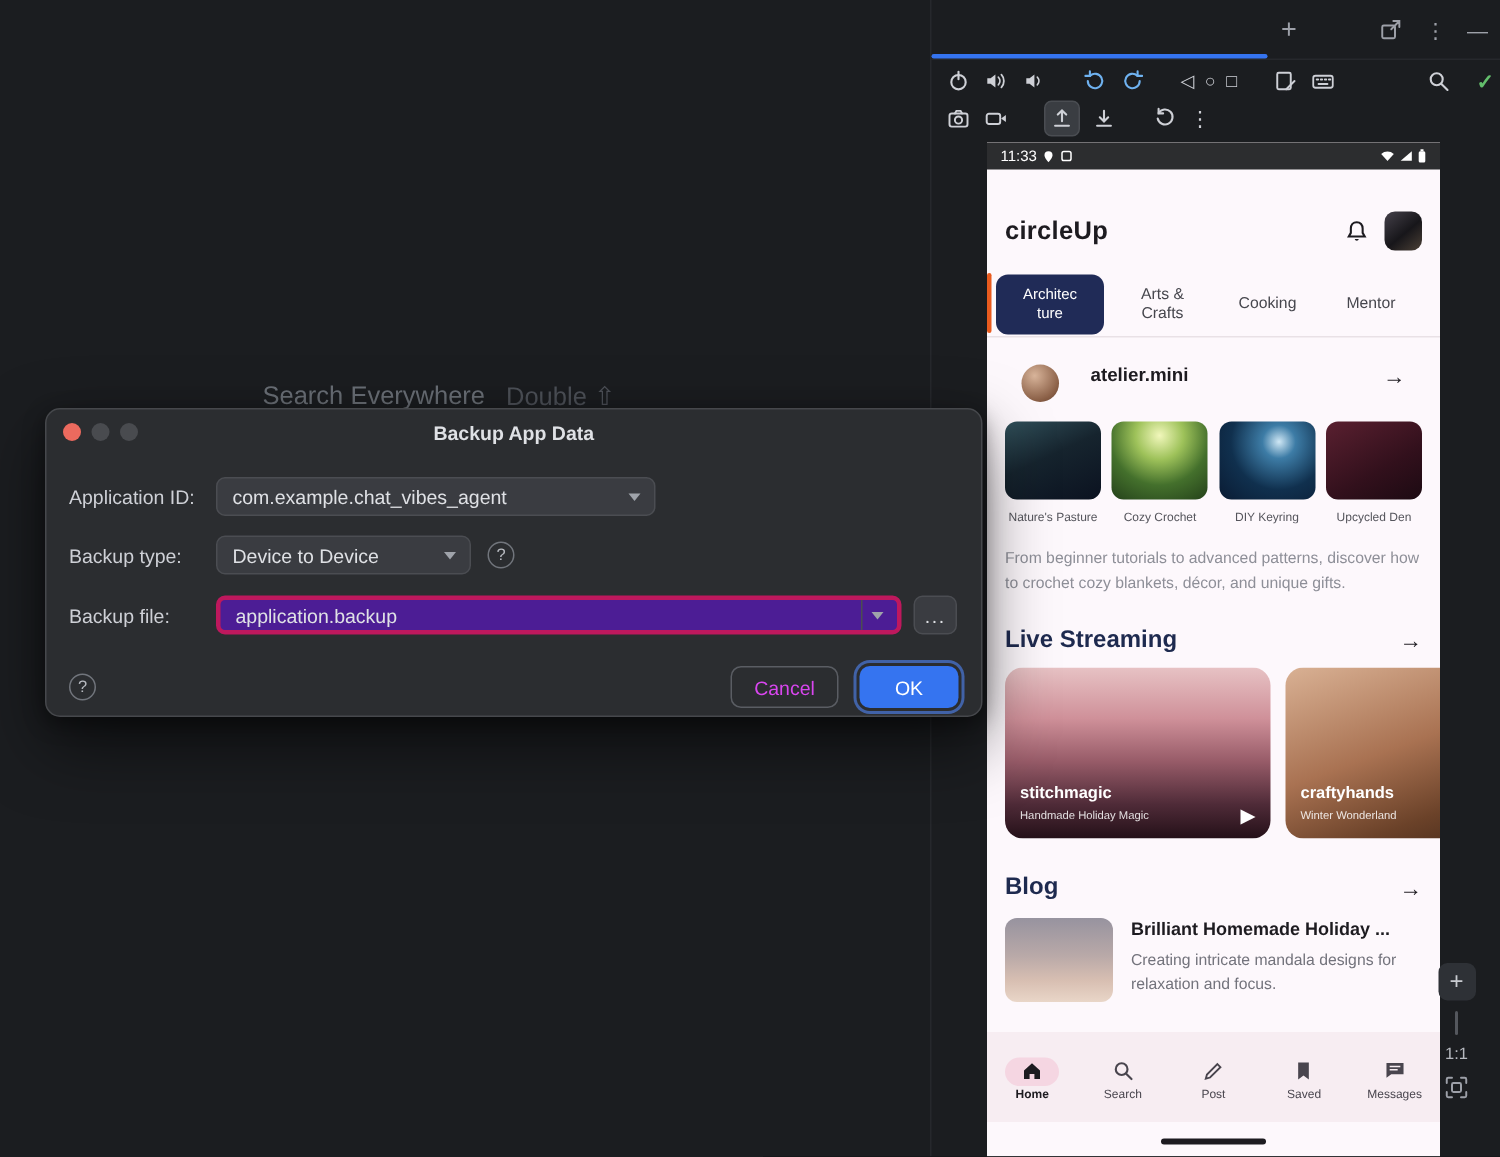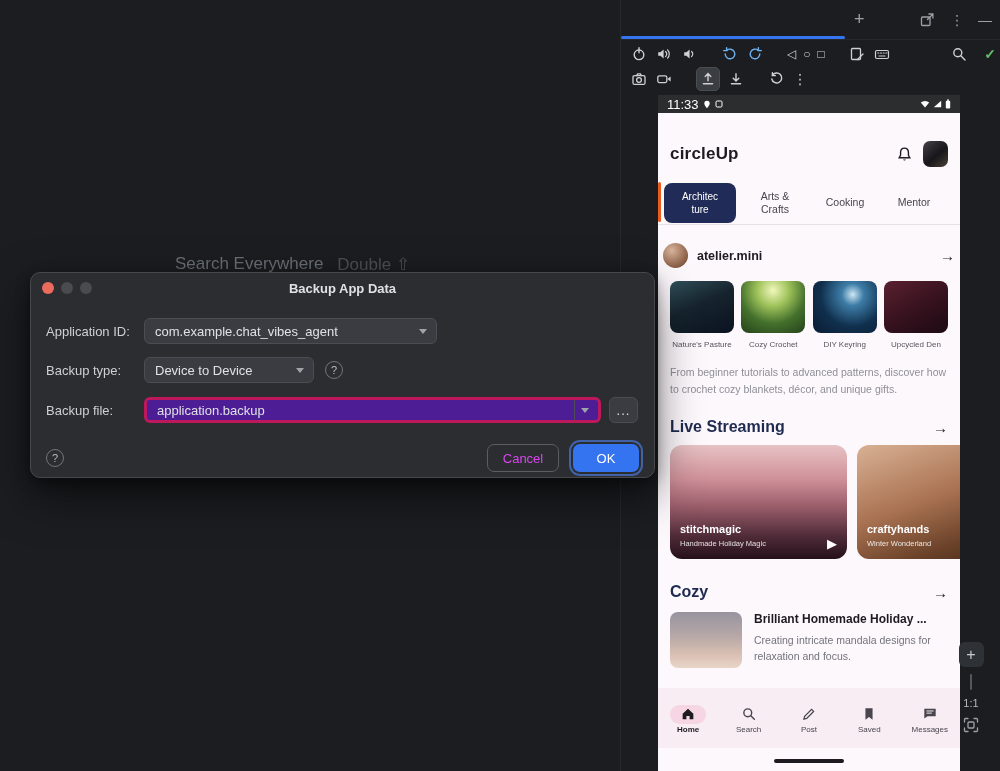--- a/index.html
+++ b/index.html
@@ -35,32 +35,32 @@
   .hl-box{width:24px;height:24px;border-radius:5px;background:#3a3d42;border:1px solid #4a4d52;display:flex;align-items:center;justify-content:center}
 
   
   .zoomctl{position:absolute;left:957px;top:642px;width:28px;display:flex;flex-direction:column;align-items:center;gap:7px;color:#c2c5cb;z-index:3}
   .zbtn{width:25px;height:25px;border-radius:6px;background:#2e3136;display:flex;align-items:center;justify-content:center;font-size:16px;color:#c8cbd0}
   .zslider{width:2px;height:16px;background:#54575d;border-radius:1px}
   .zlabel{font-size:11px;color:#b6b9bf}
 
   
   .phone{position:absolute;left:658px;top:95px;width:302px;height:676px;background:#fdf8fc;overflow:hidden}
-  .statusbar{height:18px;background:#2c2d2f;color:#fff;display:flex;align-items:center;padding:0 9px;font-size:13px;gap:4px}
+  .statusbar{height:18px;background:#2c2d2f;color:#fff;display:flex;align-items:center;padding:0 9px;font-size:10px;gap:4px}
   .sb-right{margin-left:auto;display:flex;gap:3px;align-items:center}
   .app-header{margin:28px 12px 0;display:flex;align-items:center;height:26px}
   .app-title{font-size:17px;font-weight:700;color:#1d1b20;letter-spacing:.2px}
   .bell{margin-left:auto;margin-right:10px}
   .avatar-top{width:25px;height:26px;border-radius:7px;background:linear-gradient(140deg,#45414a 0%,#17161a 55%,#4b4036 100%)}
   .cat-tabs{position:relative;margin-top:14px;height:44px;border-bottom:1px solid #e9e1e6;display:flex;align-items:center;gap:10px;padding:0 10px 0 6px}
   .cat-accent{position:absolute;left:0;top:1px;width:3px;height:40px;background:#e95b1e;border-radius:2px}
   .chip{width:72px;height:40px;border-radius:8px;background:#202b57;color:#fff;font-size:10px;line-height:13px;display:flex;align-items:center;justify-content:center;text-align:center;white-space:pre-line}
   .cat{height:40px;display:flex;align-items:center;justify-content:center;text-align:center;font-size:10.5px;line-height:13px;color:#46464d;white-space:pre-line;font-weight:500}
   .cat.w1{width:58px}.cat.w2{width:62px}.cat.w3{width:56px}
-  .profile-row{margin:18px 5px 0;display:flex;align-items:center;gap:9px;height:25px}
+  .profile-row{margin:18px 23px 0;display:flex;align-items:flex-start;gap:21px;height:25px}
   .profile-avatar-img{width:25px;height:25px;border-radius:50%;background:radial-gradient(circle at 35% 30%,#d8b49a 0%,#8a5f46 70%,#5c3c2c 100%)}
   .profile-name{font-size:12.5px;font-weight:700;color:#1d1b20}
   .row-arrow{margin-left:auto;font-size:15px;color:#1d1b20}
   .cards-row{margin:13px 12px 0;display:flex;justify-content:space-between}
   .pcard{width:64px}
   .pcard-img{width:64px;height:52px;border-radius:8px}
   .pcard-label{margin-top:7px;font-size:8px;color:#55555c;text-align:center;white-space:nowrap;overflow:hidden}
   .img-pasture{background:linear-gradient(155deg,#31505a 0%,#16242e 45%,#0b1220 100%)}
   .img-crochet{background:radial-gradient(circle at 50% 18%,#f1f7bb 0%,#9ec25a 30%,#44702c 62%,#24411a 100%)}
   .img-keyring{background:radial-gradient(circle at 62% 26%,#cfe7f5 0%,#3d7ca6 20%,#10304e 58%,#0a1b33 100%)}
@@ -323,21 +323,21 @@
         <span class="live-sub">Handmade Holiday Magic</span>
         <span class="play">▶</span>
       </div>
       <div class="live-card img-crafty">
         <span class="live-name">craftyhands</span>
         <span class="live-sub">Winter Wonderland</span>
       </div>
     </div>
 
     <div class="sect-head blog">
-      <span class="sect-title">Cozy</span>
+      <span class="sect-title">Blog</span>
       <span class="row-arrow">→</span>
     </div>
     <div class="blog-row">
       <div class="blog-thumb"></div>
       <div class="blog-texts">
         <div class="blog-title">Brilliant Homemade Holiday ...</div>
         <div class="blog-body">Creating intricate mandala designs for relaxation and focus.</div>
       </div>
     </div>
 

